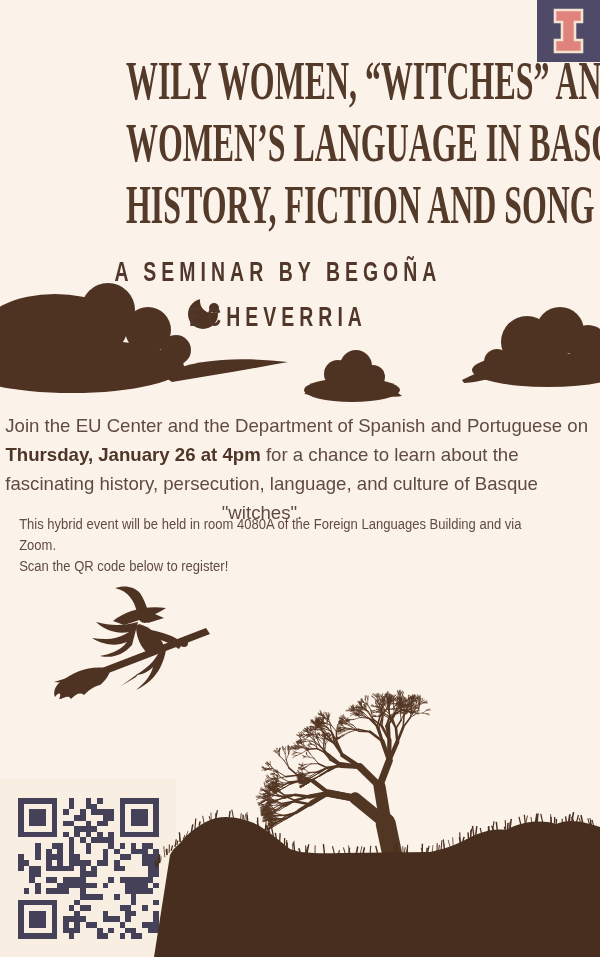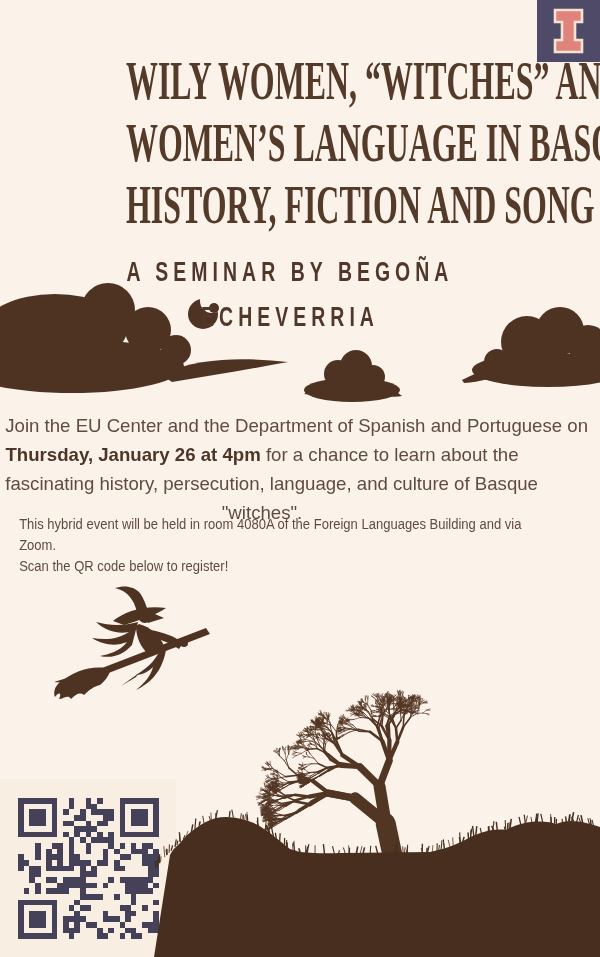--- a/index.html
+++ b/index.html
@@ -19,21 +19,21 @@
     position:relative;width:600px;height:957px;background:var(--bg);
     overflow:hidden;margin:0 auto;
   }
   .logo{position:absolute;top:0;right:0;width:63px;height:62px;}
   .title-block{position:absolute;top:50px;left:0;width:600px;text-align:center;}
   .title-line{
     font-family:"Liberation Serif",serif;font-weight:700;font-size:55px;
     color:var(--title);white-space:nowrap;line-height:62px;
     transform:scaleX(.58);letter-spacing:0;
   }
-  .subtitle-block{position:absolute;top:250px;left:0;width:556px;text-align:center;padding-left:12px;}
+  .subtitle-block{position:absolute;top:250px;left:0;width:556px;text-align:center;}
   .subtitle-line{
     font-weight:700;font-size:27px;letter-spacing:7px;color:#51372a;
     white-space:nowrap;line-height:45px;transform:scaleX(.72);
   }
   .sky{position:absolute;left:0;top:270px;width:600px;height:140px;}
   .body-block{position:absolute;top:411px;left:0;width:524px;text-align:center;color:var(--body);}
   .body-line{font-size:19px;line-height:29px;white-space:nowrap;transform:scaleX(.98);}
   .body-line b{color:var(--bold);font-weight:700;}
   .detail-block{position:absolute;top:514px;left:0;width:547px;color:var(--body);}
   .detail-line{font-size:14px;line-height:21px;white-space:nowrap;transform:scaleX(.93);}

